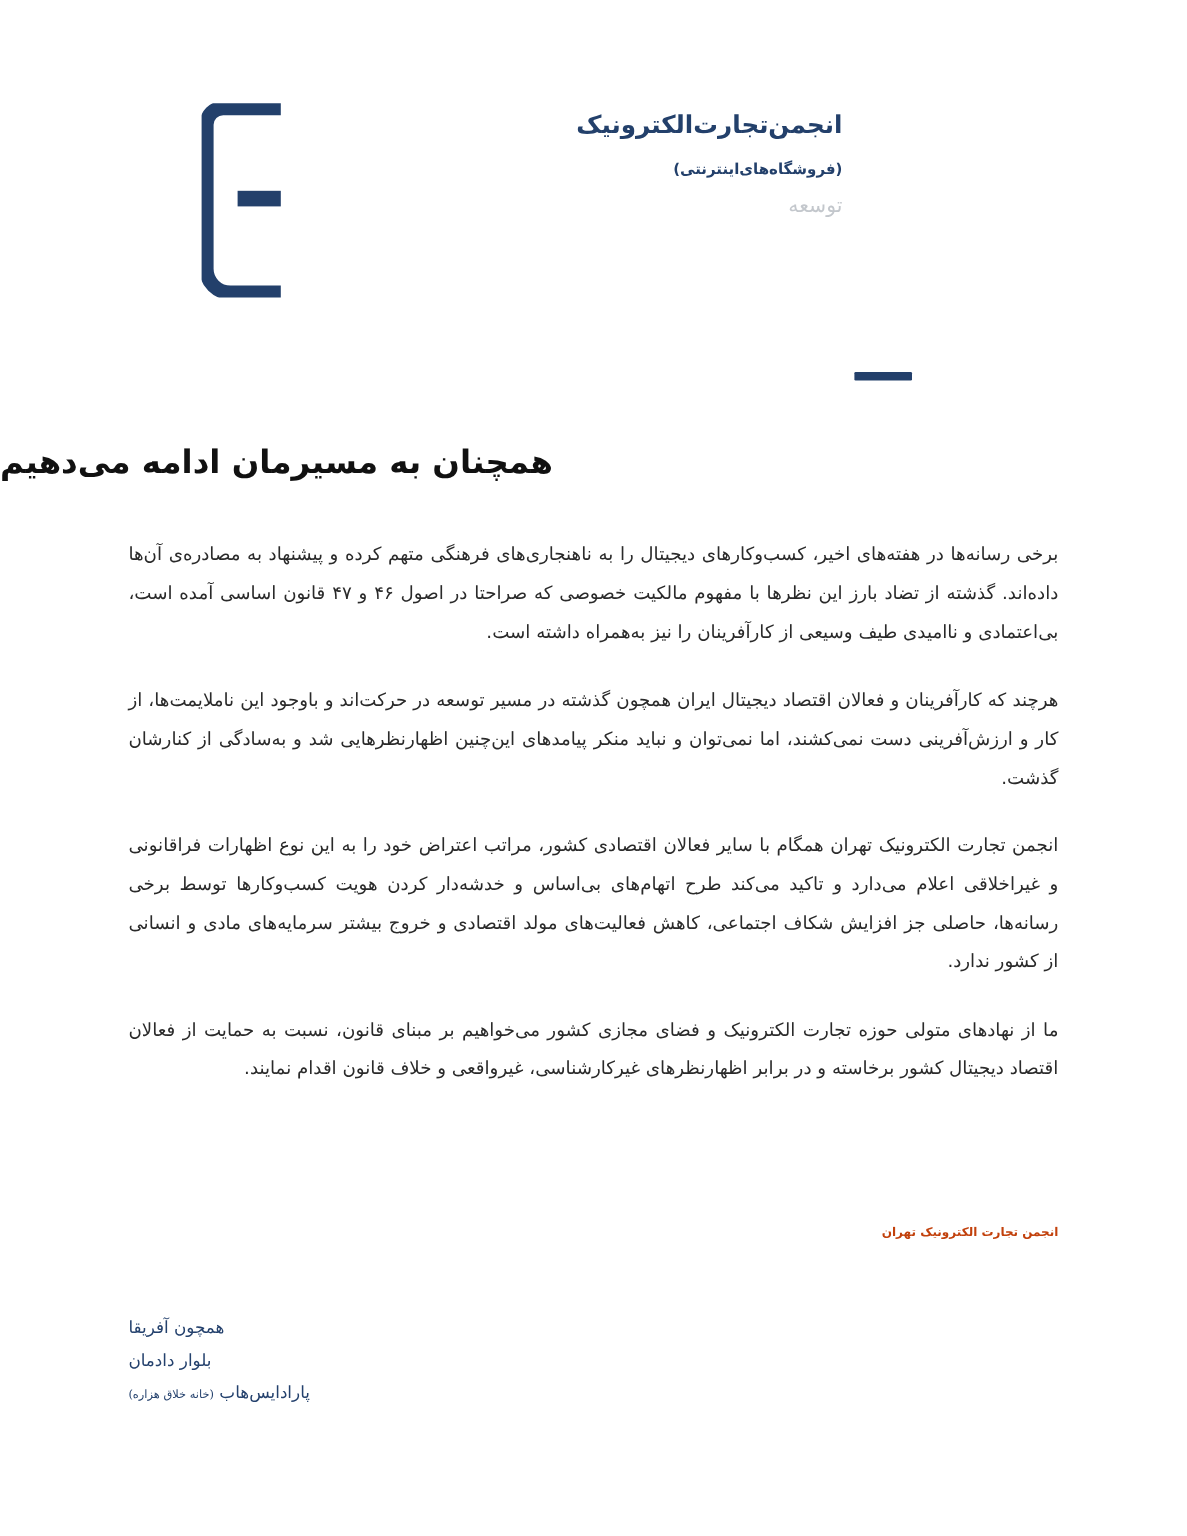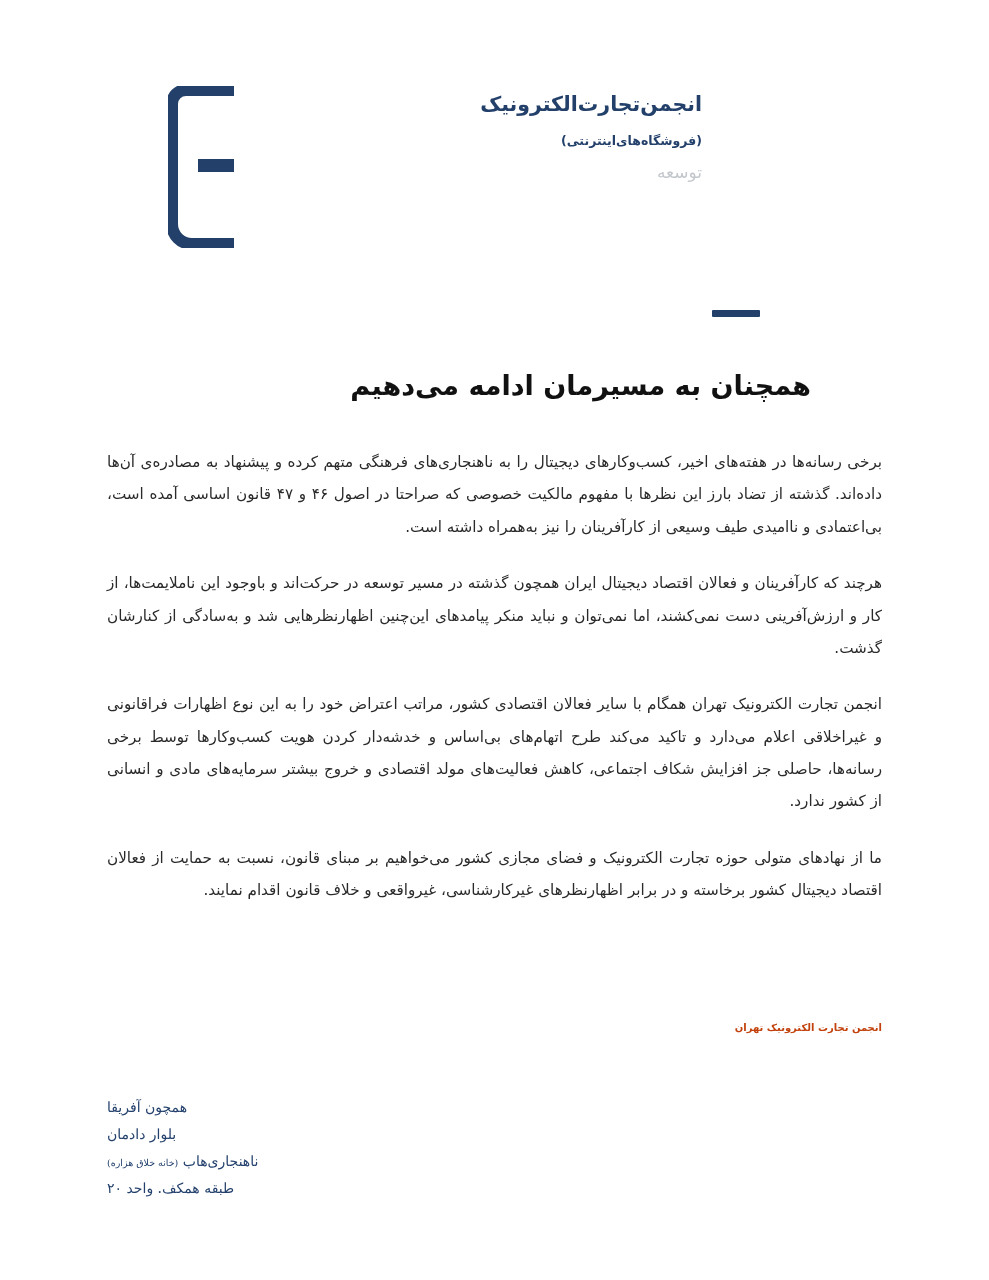--- a/index.html
+++ b/index.html
@@ -84,21 +84,21 @@
     height: 7px;
     background: #23406b;
     border-radius: 1px;
   }
 
   .title-block {
     position: absolute;
     top: 348px;
     left: 0;
     width: 811px;
-    text-align: right;
+    text-align: left;
     direction: rtl;
   }
   .doc-title {
     font-size: 27px;
     font-weight: 700;
     color: #111111;
     line-height: 1.45;
     letter-spacing: -0.2px;
   }
   .doc-subtitle {
@@ -196,19 +196,18 @@
     <p class="para">انجمن تجارت الکترونیک تهران همگام با سایر فعالان اقتصادی کشور، مراتب اعتراض خود را به این نوع اظهارات فراقانونی و غیراخلاقی اعلام می‌دارد و تاکید می‌کند طرح اتهام‌های بی‌اساس و خدشه‌دار کردن هویت کسب‌وکارها توسط برخی رسانه‌ها، حاصلی جز افزایش شکاف اجتماعی، کاهش فعالیت‌های مولد اقتصادی و خروج بیشتر سرمایه‌های مادی و انسانی از کشور ندارد.</p>
     <p class="para">ما از نهادهای متولی حوزه تجارت الکترونیک و فضای مجازی کشور می‌خواهیم بر مبنای قانون، نسبت به حمایت از فعالان اقتصاد دیجیتال کشور برخاسته و در برابر اظهارنظرهای غیرکارشناسی، غیرواقعی و خلاف قانون اقدام نمایند.</p>
   </div>
 
   <div class="signature">انجمن تجارت الکترونیک تهران</div>
 
   <div class="address-block">
     <div class="addr-line">همچون آفریقا</div>
     <div class="addr-line">بلوار دادمان</div>
     <div class="addr-line">
-      <span>ناهنجاری‌هاب</span>
+      <span>پارادایس‌هاب</span>
       <span class="small-paren">(خانه خلاق هزاره)</span>
     </div>
-    <div class="addr-line">طبقه همکف. واحد ۲۰</div>
   </div>
 
 </div>
 
 </body></html>

